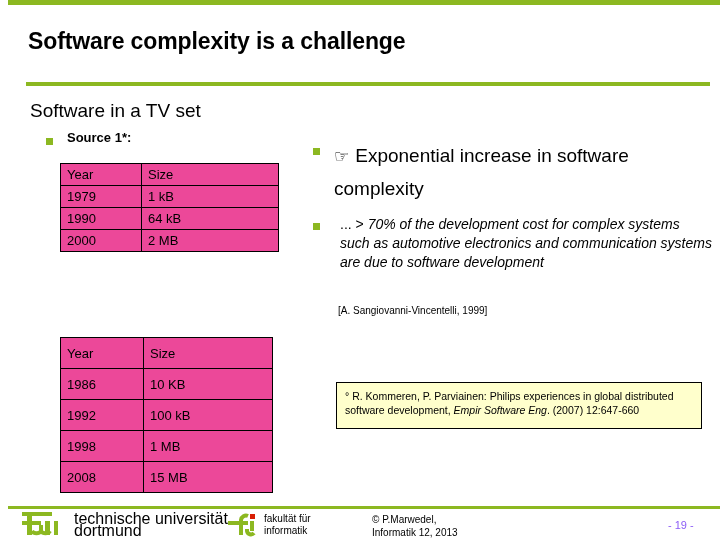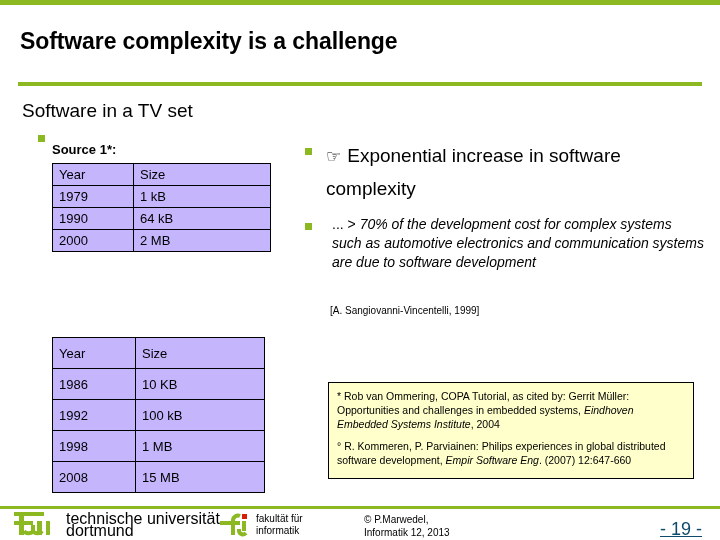--- a/index.html
+++ b/index.html
@@ -9,21 +9,21 @@
   body {
     width: 720px;
     height: 540px;
     background: #ffffff;
     font-family: "Liberation Sans", sans-serif;
     overflow: hidden;
     position: relative;
   }
   .slide {
     position: absolute;
-    left: 0; top: 0;
+    left: 8px; top: 0;
     width: 608px;
     height: 540px;
     padding-left: 16px;
   }
 
   
   .top-bar {
     position: absolute;
     left: 0; top: 0;
     width: 720px;
@@ -56,22 +56,21 @@
     position: absolute;
     left: 22px;
     top: 100px;
     font-size: 19px;
     color: #000000;
   }
 
   .bullet-row {
     position: absolute;
     display: flex;
-    align-items: flex-start;
-    flex-direction: column;
+    align-items: flex-end;
   }
   .sq-bullet {
     width: 7px;
     height: 7px;
     background: #8cb821;
     flex: 0 0 auto;
     margin-top: 5px;
   }
 
   .src1 {
@@ -89,21 +88,21 @@
     font-weight: bold;
   }
   .src2 .lbl { margin-left: 26px; }
 
   
   table.data {
     position: absolute;
     border-collapse: collapse;
     font-size: 13px;
     color: #000000;
-    background: #c4b5fd;
+    background: #ec4899;
   }
   table.data td {
     border: 1.5px solid #000000;
     padding: 1px 6px;
     vertical-align: middle;
     font-weight: normal;
   }
   #table1 {
     left: 52px;
     top: 163px;
@@ -229,23 +228,22 @@
     left: 364px;
     top: 4px;
     font-size: 10px;
     line-height: 13px;
     color: #000000;
   }
   .pagenum {
     position: absolute;
     left: 660px;
     top: 10px;
-    font-size: 18px;
-    color: #0c4a6e;
-    text-decoration: underline;
+    font-size: 11px;
+    color: #8b5cf6;
   }
 </style>
 </head>
 <body>
 
 <div class="slide">
 
   <div class="top-bar"></div>
 
   <div class="title">Software complexity is a challenge</div>
@@ -317,21 +315,20 @@
       <span class="sq-bullet"></span>
       <div class="r-body r-small">
         <span class="plain">... &gt; </span><span>70% of the development cost for complex systems such as automotive electronics and communication systems are due to software development</span>
       </div>
     </div>
   </div>
 
   <div class="citation">[A. Sangiovanni-Vincentelli, 1999]</div>
 
   <div class="note">
-    <p><span>* </span><span>Rob van Ommering, COPA Tutorial, as cited by: Gerrit Müller: Opportunities and challenges in embedded systems, </span><i>Eindhoven Embedded Systems Institute</i><span>, 2004</span></p>
     <p><span>° </span><span>R. Kommeren, P. Parviainen: Philips experiences in global distributed software development, </span><i>Empir Software Eng</i><span>. (2007) 12:647-660</span></p>
   </div>
 
   <div class="footer-rule"></div>
   <div class="footer">
 
     <svg class="logo-tu" viewBox="0 0 44 26">
       <rect x="0" y="0" width="30" height="4" fill="#8cb821"></rect>
       <rect x="5" y="4" width="5" height="19" fill="#8cb821"></rect>
       <rect x="0" y="9" width="19" height="4" fill="#8cb821"></rect>

